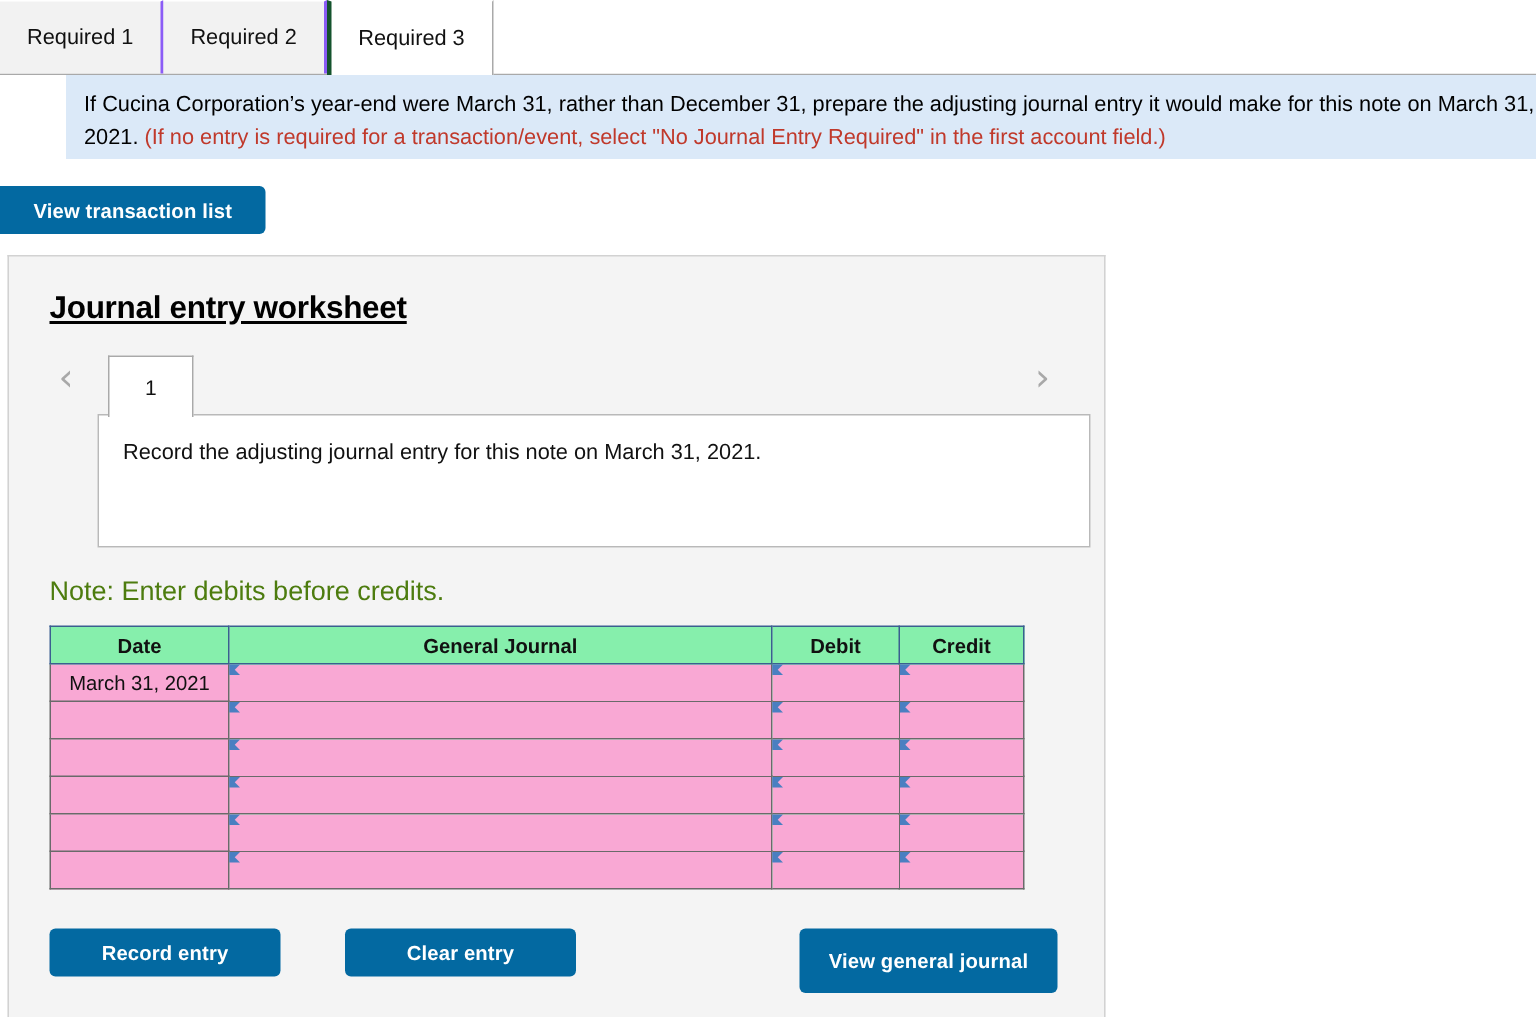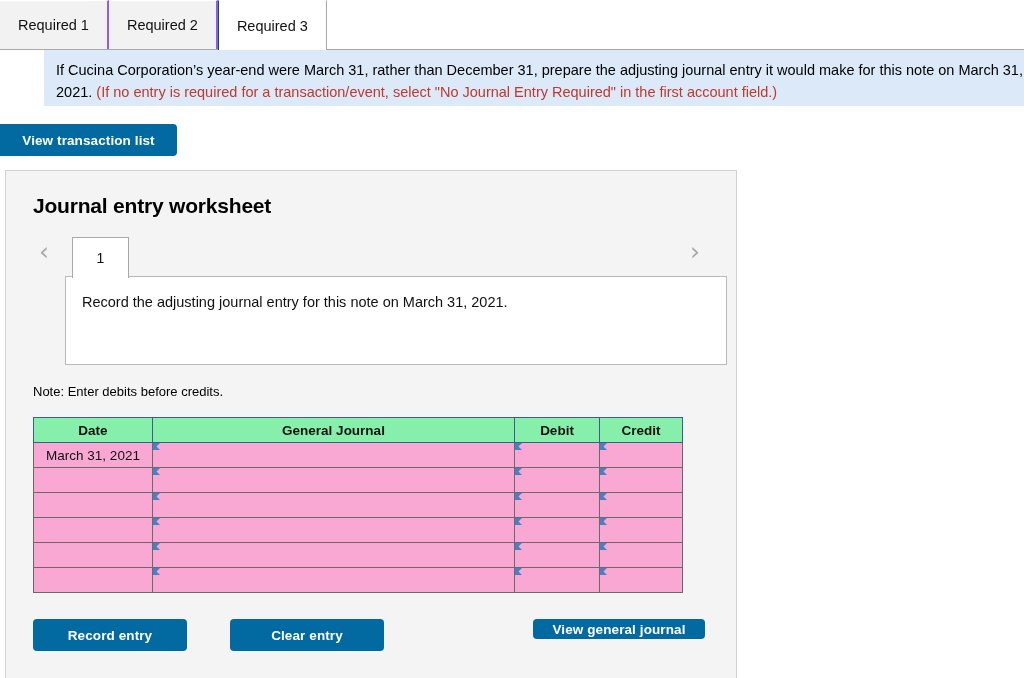--- a/index.html
+++ b/index.html
@@ -29,21 +29,21 @@
     border-right: 2px solid #8b5cf6;
     border-top: 1px solid #ffffff;
     position: relative;
     cursor: pointer;
     white-space: nowrap;
   }
   .tab.inactive { background: #f2f2f2; }
   .tab.active {
     background: #ffffff;
     border-right: 1px solid #a9a9a9;
-    border-left: 1px solid #14532d;
+    border-left: 3px solid #14532d;
     margin-bottom: -1px;
     height: 50px;
   }
   #tab-filler {
     flex: 1 1 auto; height: 49px; background: #ffffff;
   }
 
   
   #instruction-banner {
     position: absolute; left: 0; top: 50px;
@@ -81,20 +81,21 @@
     position: absolute; left: 5px; top: 170px;
     width: 732px; height: 508px;
     background: #f4f4f4;
     border: 1px solid #d2d2d2;
     border-bottom: none;
   }
   #worksheet-title {
     position: absolute; left: 27px; top: 23px;
     font-size: 21px; font-weight: bold; color: #000000;
     letter-spacing: -0.2px;
+    text-decoration: underline;
   }
 
   
   #pager-row {
     position: absolute; left: 27px; top: 62px;
     width: 680px; height: 44px;
   }
   .chev {
     position: absolute; top: 5px;
     font-size: 25px; color: #a8a8a8;
@@ -118,21 +119,21 @@
   #worksheet-desc {
     position: absolute; left: 27px; top: 105px;
     width: 662px; height: 89px;
     background: #ffffff;
     border: 1px solid #b9b9b9;
     padding: 17px 16px;
     font-size: 14.5px; color: #111111; margin-left: 32px;
   }
   #worksheet-note {
     position: absolute; left: 27px; top: 213px;
-    font-size: 13px; color: #000000;
+    font-size: 18px; color: #4d7c0f;
   }
 
   
   #journal-table {
     position: absolute; left: 27px; top: 246px;
     width: 649px;
     border-collapse: collapse;
     table-layout: fixed;
   }
   #journal-table th {
@@ -173,21 +174,21 @@
     content: "";
     position: absolute; left: -7px; top: 0;
     width: 0; height: 0;
     border-left: 7px solid #4a7fc1;
     border-top: 7px solid transparent;
   }
 
   
   #record-entry { position: absolute; left: 27px; top: 448px; width: 154px; height: 32px; }
   #clear-entry  { position: absolute; left: 224px; top: 448px; width: 154px; height: 32px; }
-  #view-general-journal { position: absolute; left: 527px; top: 448px; width: 172px; height: 20px; }
+  #view-general-journal { position: absolute; left: 527px; top: 448px; width: 172px; height: 43px; }
 </style>
 </head>
 <body>
 
 <div id="tabstrip">
   <div class="tab inactive">
     <span>Required 1</span>
   </div>
   <div class="tab inactive">
     <span>Required 2</span>

